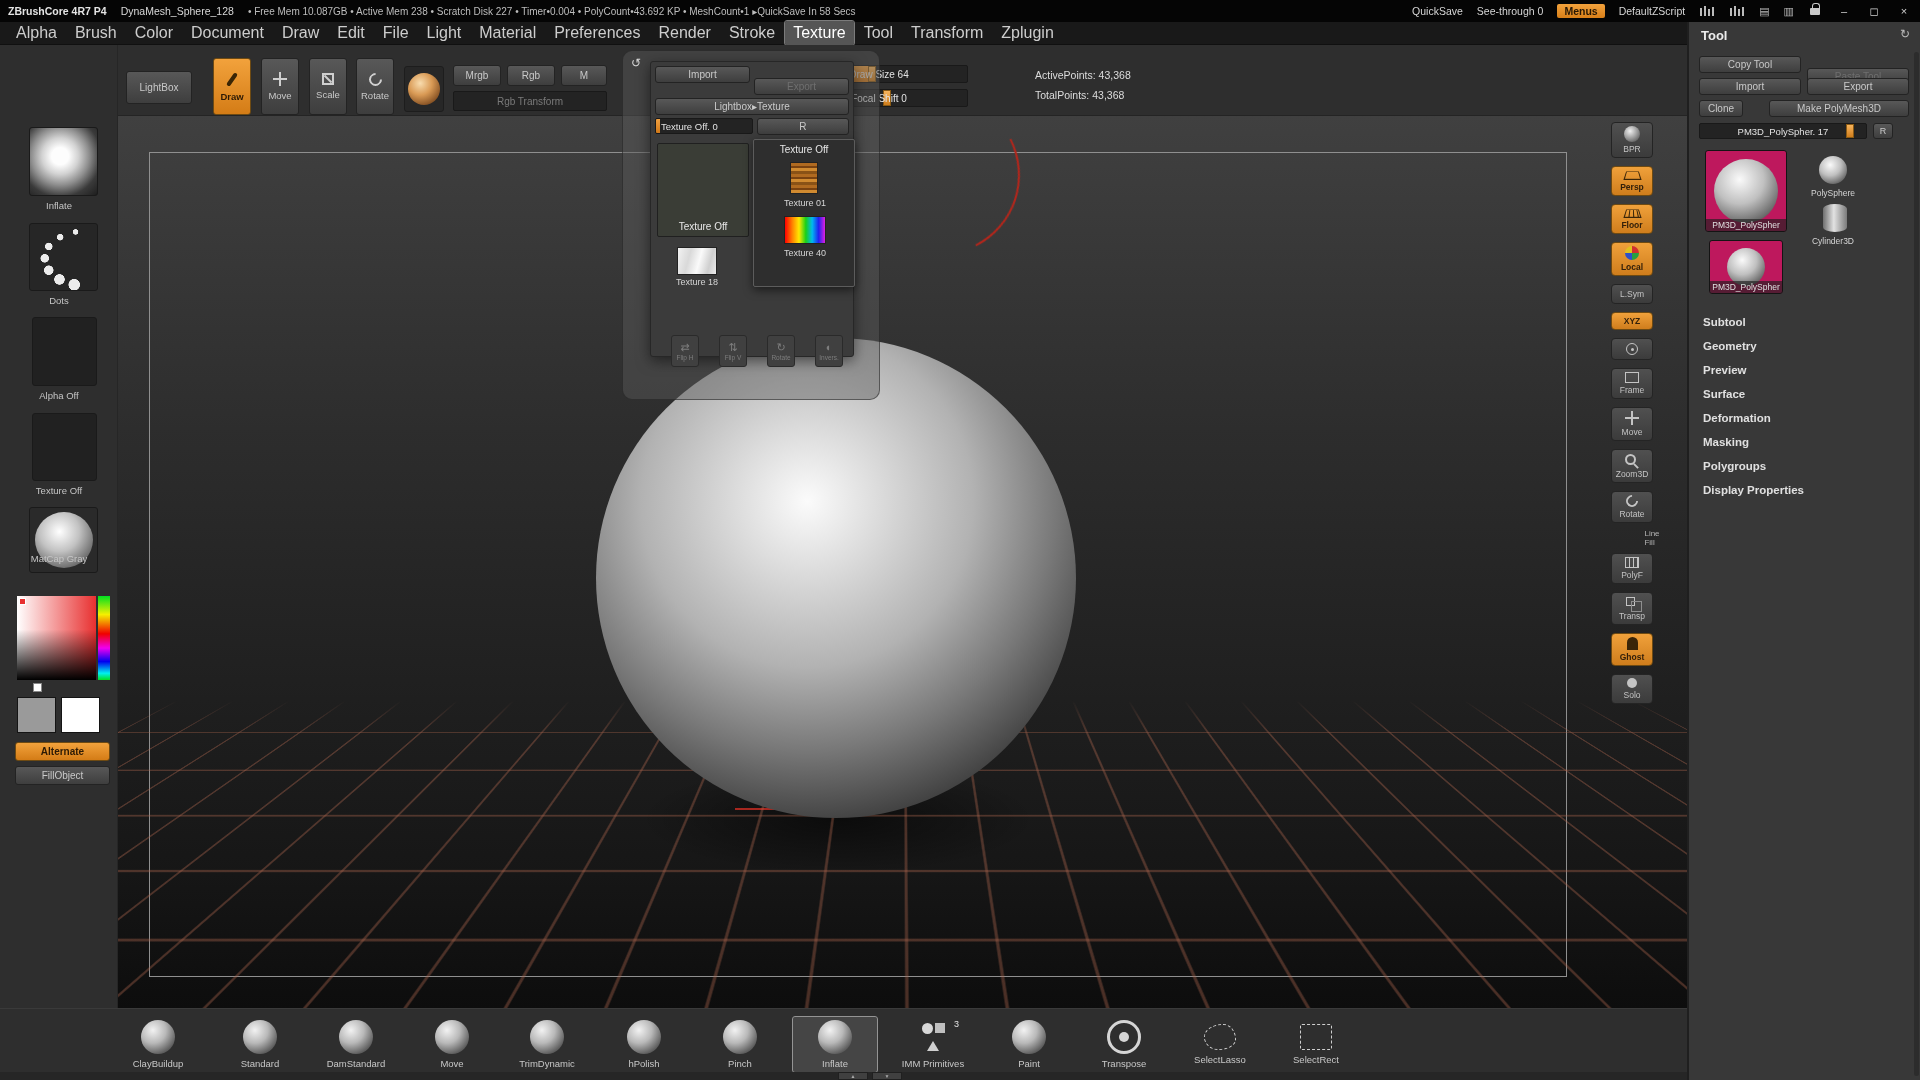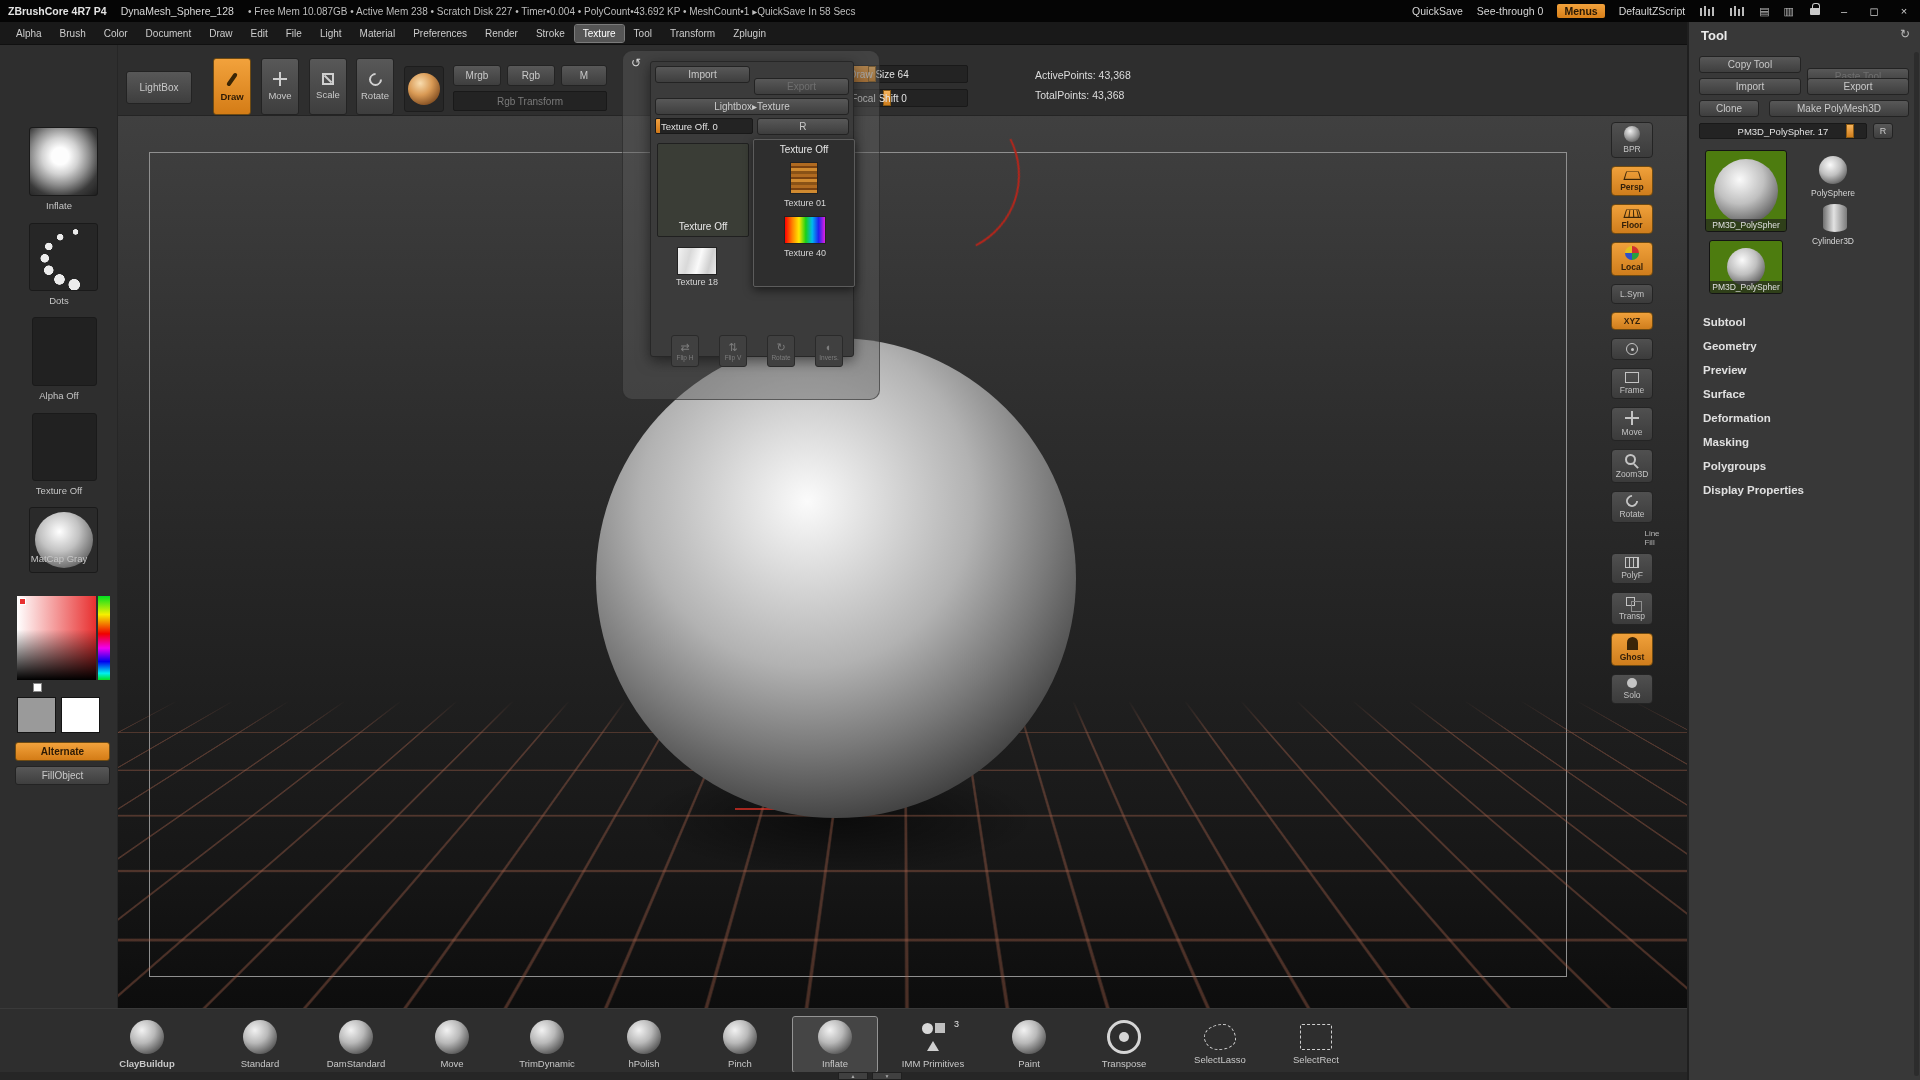--- a/index.html
+++ b/index.html
@@ -23,21 +23,21 @@
       linear-gradient(#bbb,#bbb) 13px 1px/2px 9px no-repeat;}
   .tb-kbd{font-size:11px;color:#bbb;}
   .tb-lock{width:10px;height:7px;background:#c9c9c9;border-radius:1px;position:relative;margin:0 2px;}
   .tb-lock::before{content:"";position:absolute;top:-5px;left:2px;width:6px;height:5px;
                    border:1.5px solid #c9c9c9;border-bottom:none;border-radius:3px 3px 0 0;}
   .tb-win{width:16px;text-align:center;color:#d0d0d0;font-size:11px;cursor:pointer;}
 
   
   .menubar{position:absolute;left:0;top:22px;width:1920px;height:23px;background:#191919;
            display:flex;align-items:center;padding:0 8px;gap:2px;border-bottom:1px solid #101010;}
-  .menu-item{padding:3px 8px;font-size:10px;color:#cdcdcd;cursor:pointer;border-radius:2px;}
+  .menu-item{padding:3px 8px;font-size:16px;color:#cdcdcd;cursor:pointer;border-radius:2px;}
   .menu-item.active{background:#555;color:#fff;outline:1px solid #7b7b7b;}
 
   
   .shelf{position:absolute;left:0;top:45px;width:1920px;height:71px;background:#2e2e2e;border-bottom:1px solid #242424;}
   .btn{background:linear-gradient(#585858,#3e3e3e);border:1px solid #232323;border-radius:3px;
        color:#c9c9c9;display:flex;align-items:center;justify-content:center;cursor:pointer;}
   .btn.orange{background:linear-gradient(#f2a23c,#d47c16);color:#2c1a05;border-color:#6e4a12;font-weight:bold;}
   .btn.disabled{color:#6f6f6f;margin-top:12px;}
   .shelf .abs{position:absolute;}
   .mode{width:38px;height:57px;flex-direction:column;gap:4px;font-size:9.5px;}
@@ -166,21 +166,21 @@
   .ri-gyro::after{content:"";position:absolute;left:3.5px;top:3.5px;width:3px;height:3px;border-radius:50%;background:#c4c4c4;}
   .rtext{font-size:8px;color:#b5b5b5;margin:-2px 0;padding-left:40px;}
 
   
   .tool-panel{position:absolute;left:1687px;top:22px;width:233px;height:1058px;background:#383838;border-left:2px solid #1f1f1f;}
   .tp-abs{position:absolute;}
   .tp-title{font-size:13px;font-weight:bold;color:#ececec;}
   .tp-reset{font-size:12px;color:#bbb;cursor:pointer;}
   .tp-btn{height:17px;font-size:10px;}
   .tp-slider{height:16px;font-size:9.5px;}
-  .tp-thumb{background:#4d7c0f;border:1px solid #141414;border-radius:3px;display:flex;align-items:center;justify-content:center;
+  .tp-thumb{background:#be185d;border:1px solid #141414;border-radius:3px;display:flex;align-items:center;justify-content:center;
             position:absolute;cursor:pointer;}
   .tp-ball{border-radius:50%;background:radial-gradient(circle at 40% 32%,#fafafa,#c0c0c0 42%,#6c6c6c 75%,#262626 98%);}
   .tp-thumb-label{position:absolute;left:0;right:0;bottom:0;text-align:center;font-size:8.5px;color:#e0e0e0;
       background:rgba(30,30,30,.65);padding:1px 0;}
   .tp-minilabel{position:absolute;text-align:center;font-size:8.5px;color:#d5d5d5;}
   .tp-cyl{width:24px;height:28px;background:linear-gradient(90deg,#6f6f6f,#e2e2e2 45%,#7a7a7a);border-radius:50% 50% 50% 50%/18% 18% 18% 18%;}
   .tp-section{font-size:11.5px;font-weight:bold;color:#e0e0e0;padding:6px 0 6px 14px;cursor:pointer;}
   .tp-scroll{position:absolute;right:1px;top:30px;bottom:4px;width:5px;background:#2c2c2c;border-radius:3px;}
 
   
@@ -451,21 +451,21 @@
   </div>
 
   <div class="tool-panel">
     <div class="tp-abs tp-title" style="left:12px;top:6px;">Tool</div>
     <div class="tp-abs tp-reset" style="right:10px;top:5px;">↻</div>
 
     <div class="btn tp-btn tp-abs" style="left:10px;top:34px;width:102px;">Copy Tool</div>
     <div class="btn tp-btn tp-abs disabled" style="left:118px;top:34px;width:102px;">Paste Tool</div>
     <div class="btn tp-btn tp-abs" style="left:10px;top:56px;width:102px;">Import</div>
     <div class="btn tp-btn tp-abs" style="left:118px;top:56px;width:102px;">Export</div>
-    <div class="btn tp-btn tp-abs" style="left:10px;top:78px;width:60px;">Clone</div>
+    <div class="btn tp-btn tp-abs" style="left:10px;top:78px;width:44px;">Clone</div>
     <div class="btn tp-btn tp-abs" style="left:80px;top:78px;width:140px;">Make PolyMesh3D</div>
 
     <div class="slider tp-slider tp-abs" style="left:10px;top:101px;width:168px;">
       <span class="handle" style="left:88%;"></span>
       <span class="slabel">PM3D_PolySpher. 17</span>
     </div>
     <div class="btn r-btn tp-abs" style="left:184px;top:101px;">R</div>
 
     <div class="tp-thumb" style="left:16px;top:128px;width:82px;height:82px;">
       <span class="tp-ball" style="width:64px;height:64px;"></span>
@@ -494,21 +494,21 @@
       <div class="tp-section">Surface</div>
       <div class="tp-section">Deformation</div>
       <div class="tp-section">Masking</div>
       <div class="tp-section">Polygroups</div>
       <div class="tp-section">Display Properties</div>
     </div>
     <div class="tp-scroll"></div>
   </div>
 
   <div class="tray">
-    <div class="tray-item" style="left:105px;font-weight:bold;">
+    <div class="tray-item" style="left:116px;">
       <div class="bi"></div>
       <div class="tray-label">ClayBuildup</div>
     </div>
     <div class="tray-item" style="left:218px;">
       <div class="bi"></div>
       <div class="tray-label">Standard</div>
     </div>
     <div class="tray-item" style="left:314px;">
       <div class="bi"></div>
       <div class="tray-label">DamStandard</div>

